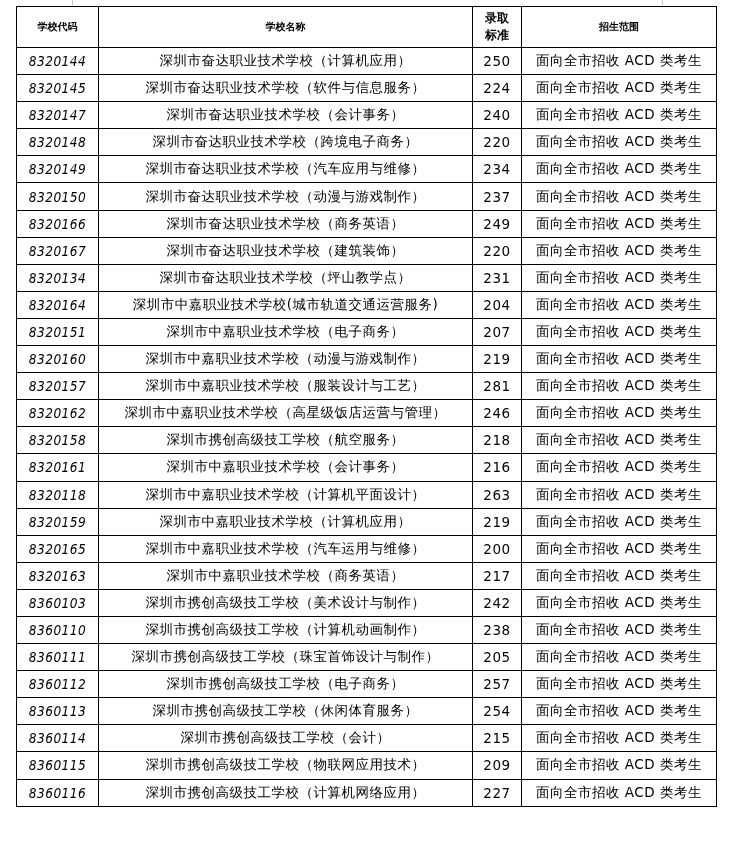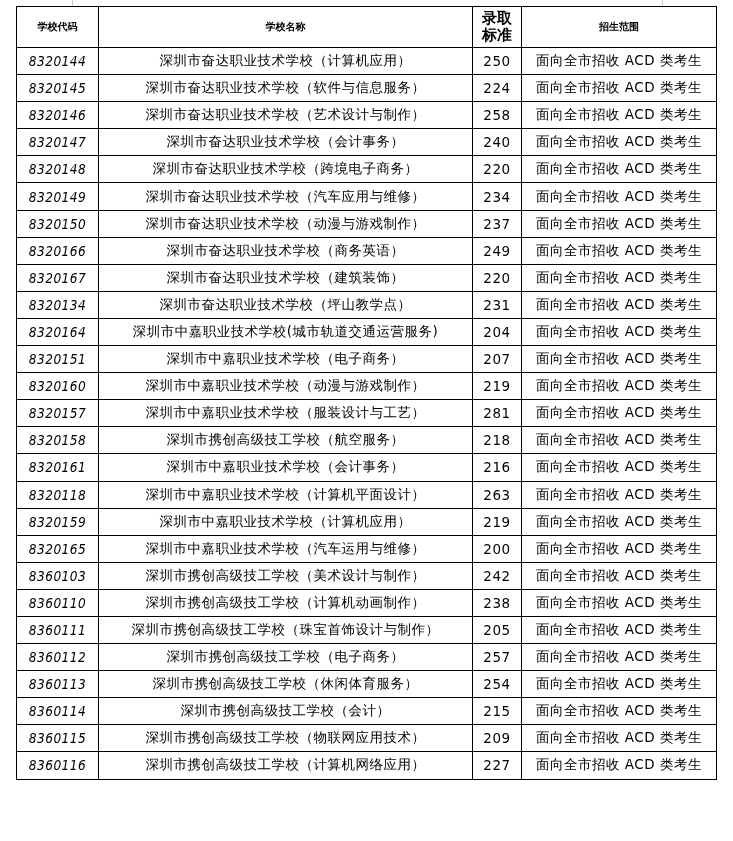--- a/index.html
+++ b/index.html
@@ -38,21 +38,21 @@
     white-space: nowrap;
     overflow: hidden;
   }
   table.score-table th {
     height: 40px;
     font-weight: bold;
     font-size: 10px;
     line-height: 16px;
   }
   table.score-table th.stack {
-    font-size: 15px;
+    font-size: 12px;
     line-height: 17px;
   }
   table.score-table td {
     height: 26.1px;
     font-size: 13.5px;
     letter-spacing: 0.5px;
   }
   td.code {
     font-family: "Liberation Sans Narrow", "DejaVu Sans Condensed", "Liberation Sans", sans-serif;
     letter-spacing: 1.5px;
@@ -101,26 +101,20 @@
         <td class="score">250</td>
         <td class="scope">面向全市招收 ACD 类考生</td>
       </tr>
       <tr>
         <td class="code">8320145</td>
         <td class="name">深圳市奋达职业技术学校（软件与信息服务）</td>
         <td class="score">224</td>
         <td class="scope">面向全市招收 ACD 类考生</td>
       </tr>
       <tr>
-        <td class="code">8320146</td>
-        <td class="name">深圳市奋达职业技术学校（艺术设计与制作）</td>
-        <td class="score">258</td>
-        <td class="scope">面向全市招收 ACD 类考生</td>
-      </tr>
-      <tr>
         <td class="code">8320147</td>
         <td class="name">深圳市奋达职业技术学校（会计事务）</td>
         <td class="score">240</td>
         <td class="scope">面向全市招收 ACD 类考生</td>
       </tr>
       <tr>
         <td class="code">8320148</td>
         <td class="name">深圳市奋达职业技术学校（跨境电子商务）</td>
         <td class="score">220</td>
         <td class="scope">面向全市招收 ACD 类考生</td>
@@ -173,20 +167,26 @@
         <td class="score">219</td>
         <td class="scope">面向全市招收 ACD 类考生</td>
       </tr>
       <tr>
         <td class="code">8320157</td>
         <td class="name">深圳市中嘉职业技术学校（服装设计与工艺）</td>
         <td class="score">281</td>
         <td class="scope">面向全市招收 ACD 类考生</td>
       </tr>
       <tr>
+        <td class="code">8320162</td>
+        <td class="name">深圳市中嘉职业技术学校（高星级饭店运营与管理）</td>
+        <td class="score">246</td>
+        <td class="scope">面向全市招收 ACD 类考生</td>
+      </tr>
+      <tr>
         <td class="code">8320158</td>
         <td class="name">深圳市携创高级技工学校（航空服务）</td>
         <td class="score">218</td>
         <td class="scope">面向全市招收 ACD 类考生</td>
       </tr>
       <tr>
         <td class="code">8320161</td>
         <td class="name">深圳市中嘉职业技术学校（会计事务）</td>
         <td class="score">216</td>
         <td class="scope">面向全市招收 ACD 类考生</td>
@@ -200,20 +200,26 @@
       <tr>
         <td class="code">8320159</td>
         <td class="name">深圳市中嘉职业技术学校（计算机应用）</td>
         <td class="score">219</td>
         <td class="scope">面向全市招收 ACD 类考生</td>
       </tr>
       <tr>
         <td class="code">8320165</td>
         <td class="name">深圳市中嘉职业技术学校（汽车运用与维修）</td>
         <td class="score">200</td>
+        <td class="scope">面向全市招收 ACD 类考生</td>
+      </tr>
+      <tr>
+        <td class="code">8320163</td>
+        <td class="name">深圳市中嘉职业技术学校（商务英语）</td>
+        <td class="score">217</td>
         <td class="scope">面向全市招收 ACD 类考生</td>
       </tr>
       <tr>
         <td class="code">8360103</td>
         <td class="name">深圳市携创高级技工学校（美术设计与制作）</td>
         <td class="score">242</td>
         <td class="scope">面向全市招收 ACD 类考生</td>
       </tr>
       <tr>
         <td class="code">8360110</td>

